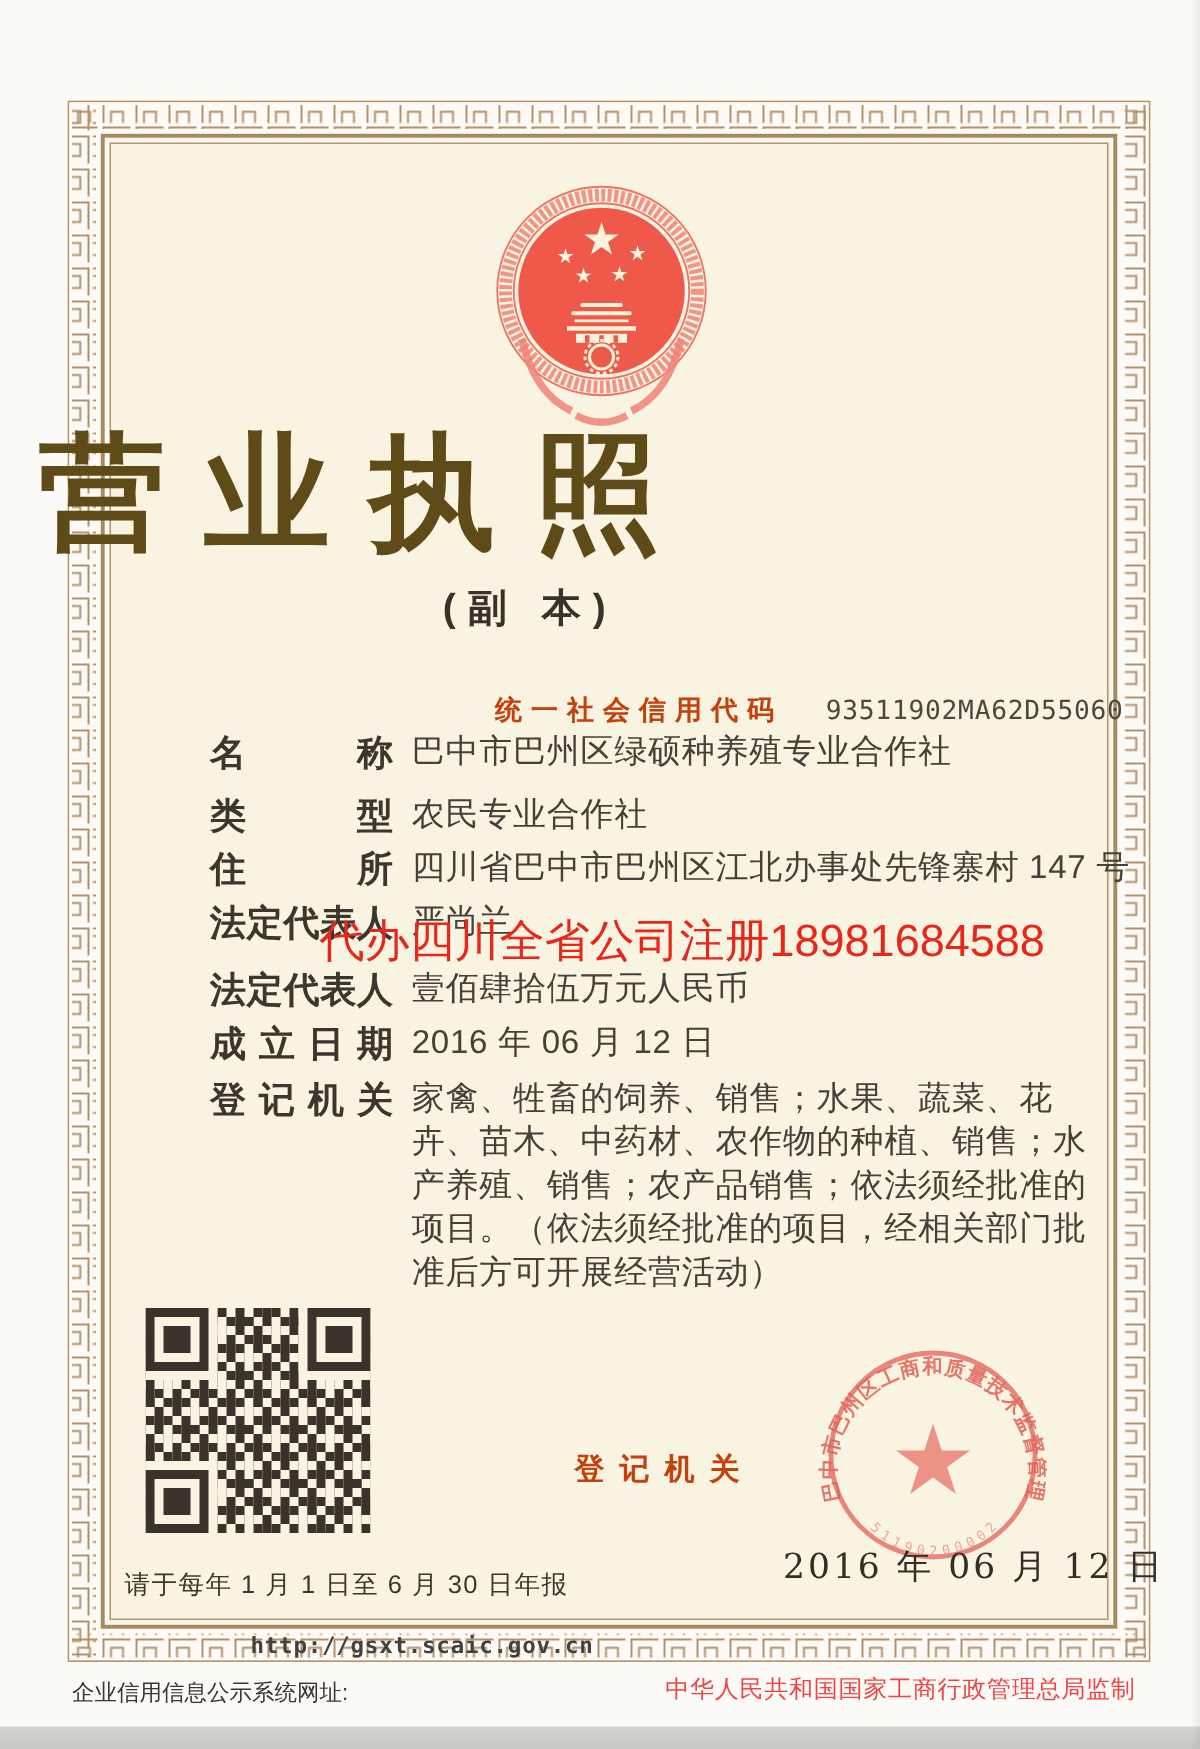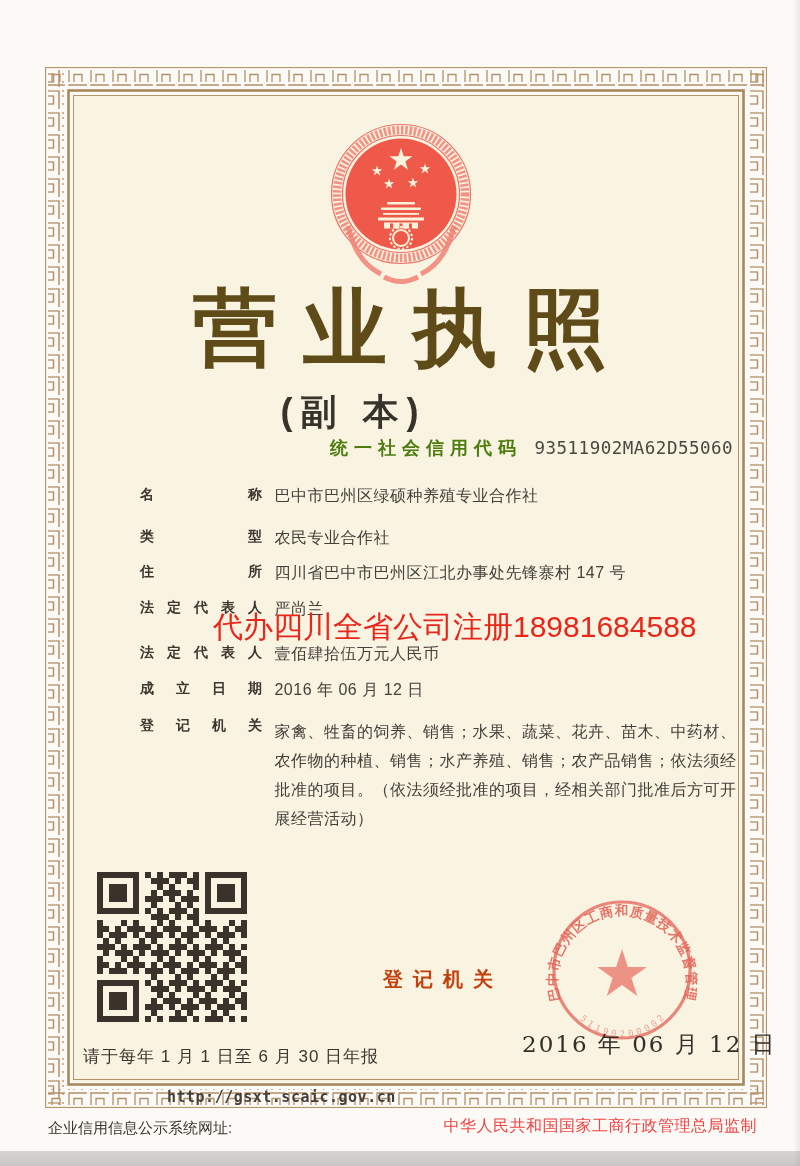--- a/index.html
+++ b/index.html
@@ -11,47 +11,47 @@
   }
   .abs{position:absolute;}
   
   .paper-inner{
     left:73px;top:95px;width:668px;height:987px;
     background:#f9f3e1;
   }
   .frame-svg{left:45px;top:67px;}
   .emblem{left:326px;top:114px;}
   .license-title{
-    left:0;top:280px;width:800px;text-align:center;
+    left:0;top:280px;width:800px;text-align:left;
     font-size:84px;font-weight:900;color:#5e4b18;
     letter-spacing:26px;padding-left:26px;box-sizing:border-box;
     line-height:96px;
     font-family:"Liberation Sans", sans-serif;
   }
   .license-subtitle{
     left:0;top:388px;width:699px;text-align:center;
-    font-size:36px;font-weight:700;color:#37322a;letter-spacing:8px;padding-left:8px;box-sizing:border-box;
+    font-size:26px;font-weight:700;color:#37322a;letter-spacing:8px;padding-left:8px;box-sizing:border-box;
   }
   .credit-line{left:330px;top:436px;white-space:nowrap;}
   .credit-label{
-    display:inline-block;font-size:18px;font-weight:700;color:#4d7c0f;letter-spacing:6px;
+    display:inline-block;font-size:18px;font-weight:700;color:#c2410c;letter-spacing:6px;margin-top:25px;
   }
   .credit-value{
-    display:inline-block;font-size:17.5px;color:#4b4741;margin-left:8px;letter-spacing:0.5px;
+    display:inline-block;font-size:17.5px;color:#4b4741;margin-left:24px;letter-spacing:0.5px;
     font-family:"DejaVu Sans Mono","Liberation Mono",monospace;
   }
   .field-row{left:140px;white-space:nowrap;}
   .field-label{
     display:inline-block;width:122px;vertical-align:top;
-    font-size:14px;font-weight:700;color:#3b362e;
+    font-size:24px;font-weight:700;color:#3b362e;
     text-align:justify;text-align-last:justify;
   }
   .field-value{
     display:inline-block;margin-left:8px;vertical-align:top;
-    font-size:16px;color:#45403a;letter-spacing:0.5px;
+    font-size:22px;color:#45403a;letter-spacing:0.5px;
   }
   .field-value.wrap{white-space:normal;width:468px;line-height:29px;}
   .promo-watermark{
     left:213px;top:607px;white-space:nowrap;z-index:9;
     font-size:30px;font-weight:400;color:#e8261a;letter-spacing:0px;
   }
   .qr{left:97px;top:872px;}
   .reg-label{
     left:383px;top:966px;font-size:20px;font-weight:700;color:#c2410c;letter-spacing:10px;white-space:nowrap;
   }

